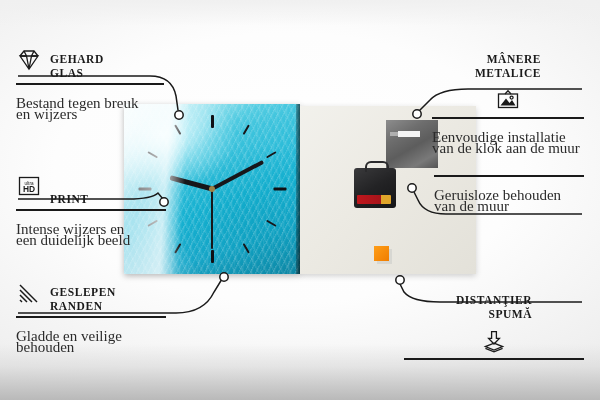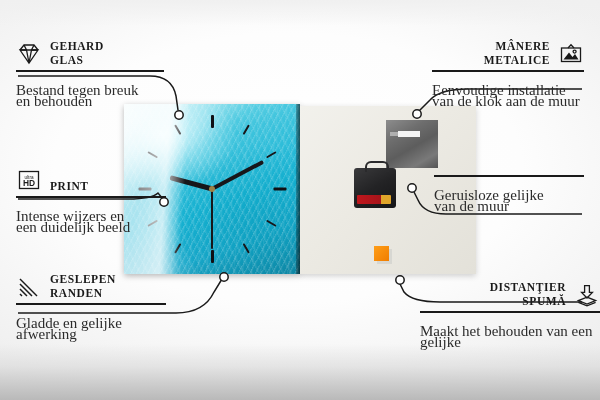--- a/index.html
+++ b/index.html
@@ -84,24 +84,24 @@
   .mechanism .battery{position:absolute;left:3px;bottom:4px;width:34px;height:9px;background:linear-gradient(90deg,#c0171d 0%,#a6141a 70%,#e0a52a 70%,#e0a52a 100%);border-radius:1px;}
   .spacer{
     position:absolute;left:74px;top:140px;width:15px;height:15px;
     background:linear-gradient(135deg,#ff9e18 0%,#f07d00 100%);
     box-shadow:3px 3px 0 rgba(210,210,205,.75);
   }
 
   
   .callout{position:absolute;}
   .callout .head{display:flex;align-items:center;gap:8px;}
-  .callout.right .head{flex-direction:row;justify-content:flex-end;}
+  .callout.right .head{flex-direction:column;justify-content:flex-end;}
   .ctitle{
     font-size:11.5px;font-weight:700;letter-spacing:.55px;color:#1a1a1a;
-    line-height:13.5px;text-transform:uppercase;
+    line-height:13.5px;text-transform:uppercase;margin-top:13px;
   }
   .callout.right .ctitle{text-align:right;}
   .rule{height:1.6px;background:#1a1a1a;margin-top:3px;}
   .cdesc{font-size:15px;line-height:11.4px;color:#2b2b2b;margin-top:13px;}
   .callout.right .cdesc{text-align:left;}
   .ico{width:26px;height:24px;flex:0 0 26px;}
   .ico svg{display:block;width:26px;height:24px;}
 
   .lines{position:absolute;inset:0;width:600px;height:400px;pointer-events:none;}
 </style>
@@ -176,21 +176,21 @@
               <path d="M4,8 L8,3 L18,3 L22,8"></path>
           <path d="M8,3 L10.5,8 L13,21 L15.5,8 L18,3"></path>
               <path d="M4,8 L10.5,8 M15.5,8 L22,8"></path>
         </g>
           </svg>
       </span>
       <span class="ctitle"><span>GEHARD</span><br><span>GLAS</span></span>
     </div>
     <div class="rule" style="width:148px"></div>
     <div class="cdesc">
-      <span>Bestand tegen breuk</span><br><span>en behouden</span>
+      <span>Bestand tegen breuk</span><br><span>en wijzers</span>
     </div>
   </div>
 
   <div class="callout left" style="left:16px;top:166px;width:152px;">
     <div class="head">
       <span class="ico">
         <svg viewBox="0 0 26 24">
             <rect x="3.5" y="3.5" width="19" height="17" fill="none" stroke="#1a1a1a" stroke-width="1.3"></rect>
           <text x="13" y="11" font-family="Liberation Sans, sans-serif" font-size="4.6" text-anchor="middle" fill="#1a1a1a">ultra</text>
           <text x="13" y="18.4" font-family="Liberation Sans, sans-serif" font-size="8.4" font-weight="bold" text-anchor="middle" fill="#1a1a1a">HD</text>
@@ -213,21 +213,21 @@
               <path d="M4,9 L16,21"></path>
               <path d="M4,14 L11,21"></path>
               <path d="M4,19 L6,21"></path>
         </g>
           </svg>
       </span>
       <span class="ctitle"><span>GESLEPEN</span><br><span>RANDEN</span></span>
     </div>
     <div class="rule" style="width:150px"></div>
     <div class="cdesc">
-      <span>Gladde en gelijke afwerking</span>
+      <span>Gladde en veilige behouden</span>
     </div>
   </div>
 
   <div class="callout right" style="left:432px;top:40px;width:152px;">
     <div class="head">
       <span class="ctitle"><span>MÂNERE</span><br><span>METALICE</span></span>
       <span class="ico">
         <svg viewBox="0 0 26 24">
             <g fill="none" stroke="#1a1a1a" stroke-width="1.3">
           <rect x="3.5" y="6" width="19" height="13.5"></rect>
@@ -240,35 +240,35 @@
     </div>
     <div class="rule" style="width:152px"></div>
     <div class="cdesc">
       <span>Eenvoudige installatie</span><br><span>van de klok aan de muur</span>
     </div>
   </div>
 
   <div class="callout right" style="left:434px;top:172px;width:150px;">
     <div class="rule" style="width:150px"></div>
     <div class="cdesc">
-      <span>Geruisloze gelijke</span><br><span>van de muur</span>
-    </div>
-  </div>
-
-  <div class="callout right" style="left:420px;top:281px;width:180px;">
+      <span>Geruisloze behouden</span><br><span>van de muur</span>
+    </div>
+  </div>
+
+  <div class="callout right" style="left:404px;top:281px;width:180px;">
     <div class="head">
       <span class="ctitle"><span>DISTANŢIER</span><br><span>SPUMĂ</span></span>
       <span class="ico">
         <svg viewBox="0 0 26 24">
             <g fill="none" stroke="#1a1a1a" stroke-width="1.3">
           <path d="M10.6,2.6 L15.4,2.6 L15.4,9.4 L18.4,9.4 L13,15 L7.6,9.4 L10.6,9.4 Z"></path>
           <path d="M13,14.2 L21.6,17.6 L13,21 L4.4,17.6 Z"></path>
           <path d="M4.4,19.4 L13,22.8 L21.6,19.4"></path>
         </g>
           </svg>
       </span>
     </div>
     <div class="rule" style="width:180px"></div>
     <div class="cdesc">
-      <span>Maakt het behouden van een gelijke</span><br>
+      <br>
     </div>
   </div>
 </div>
 
 </body></html>

